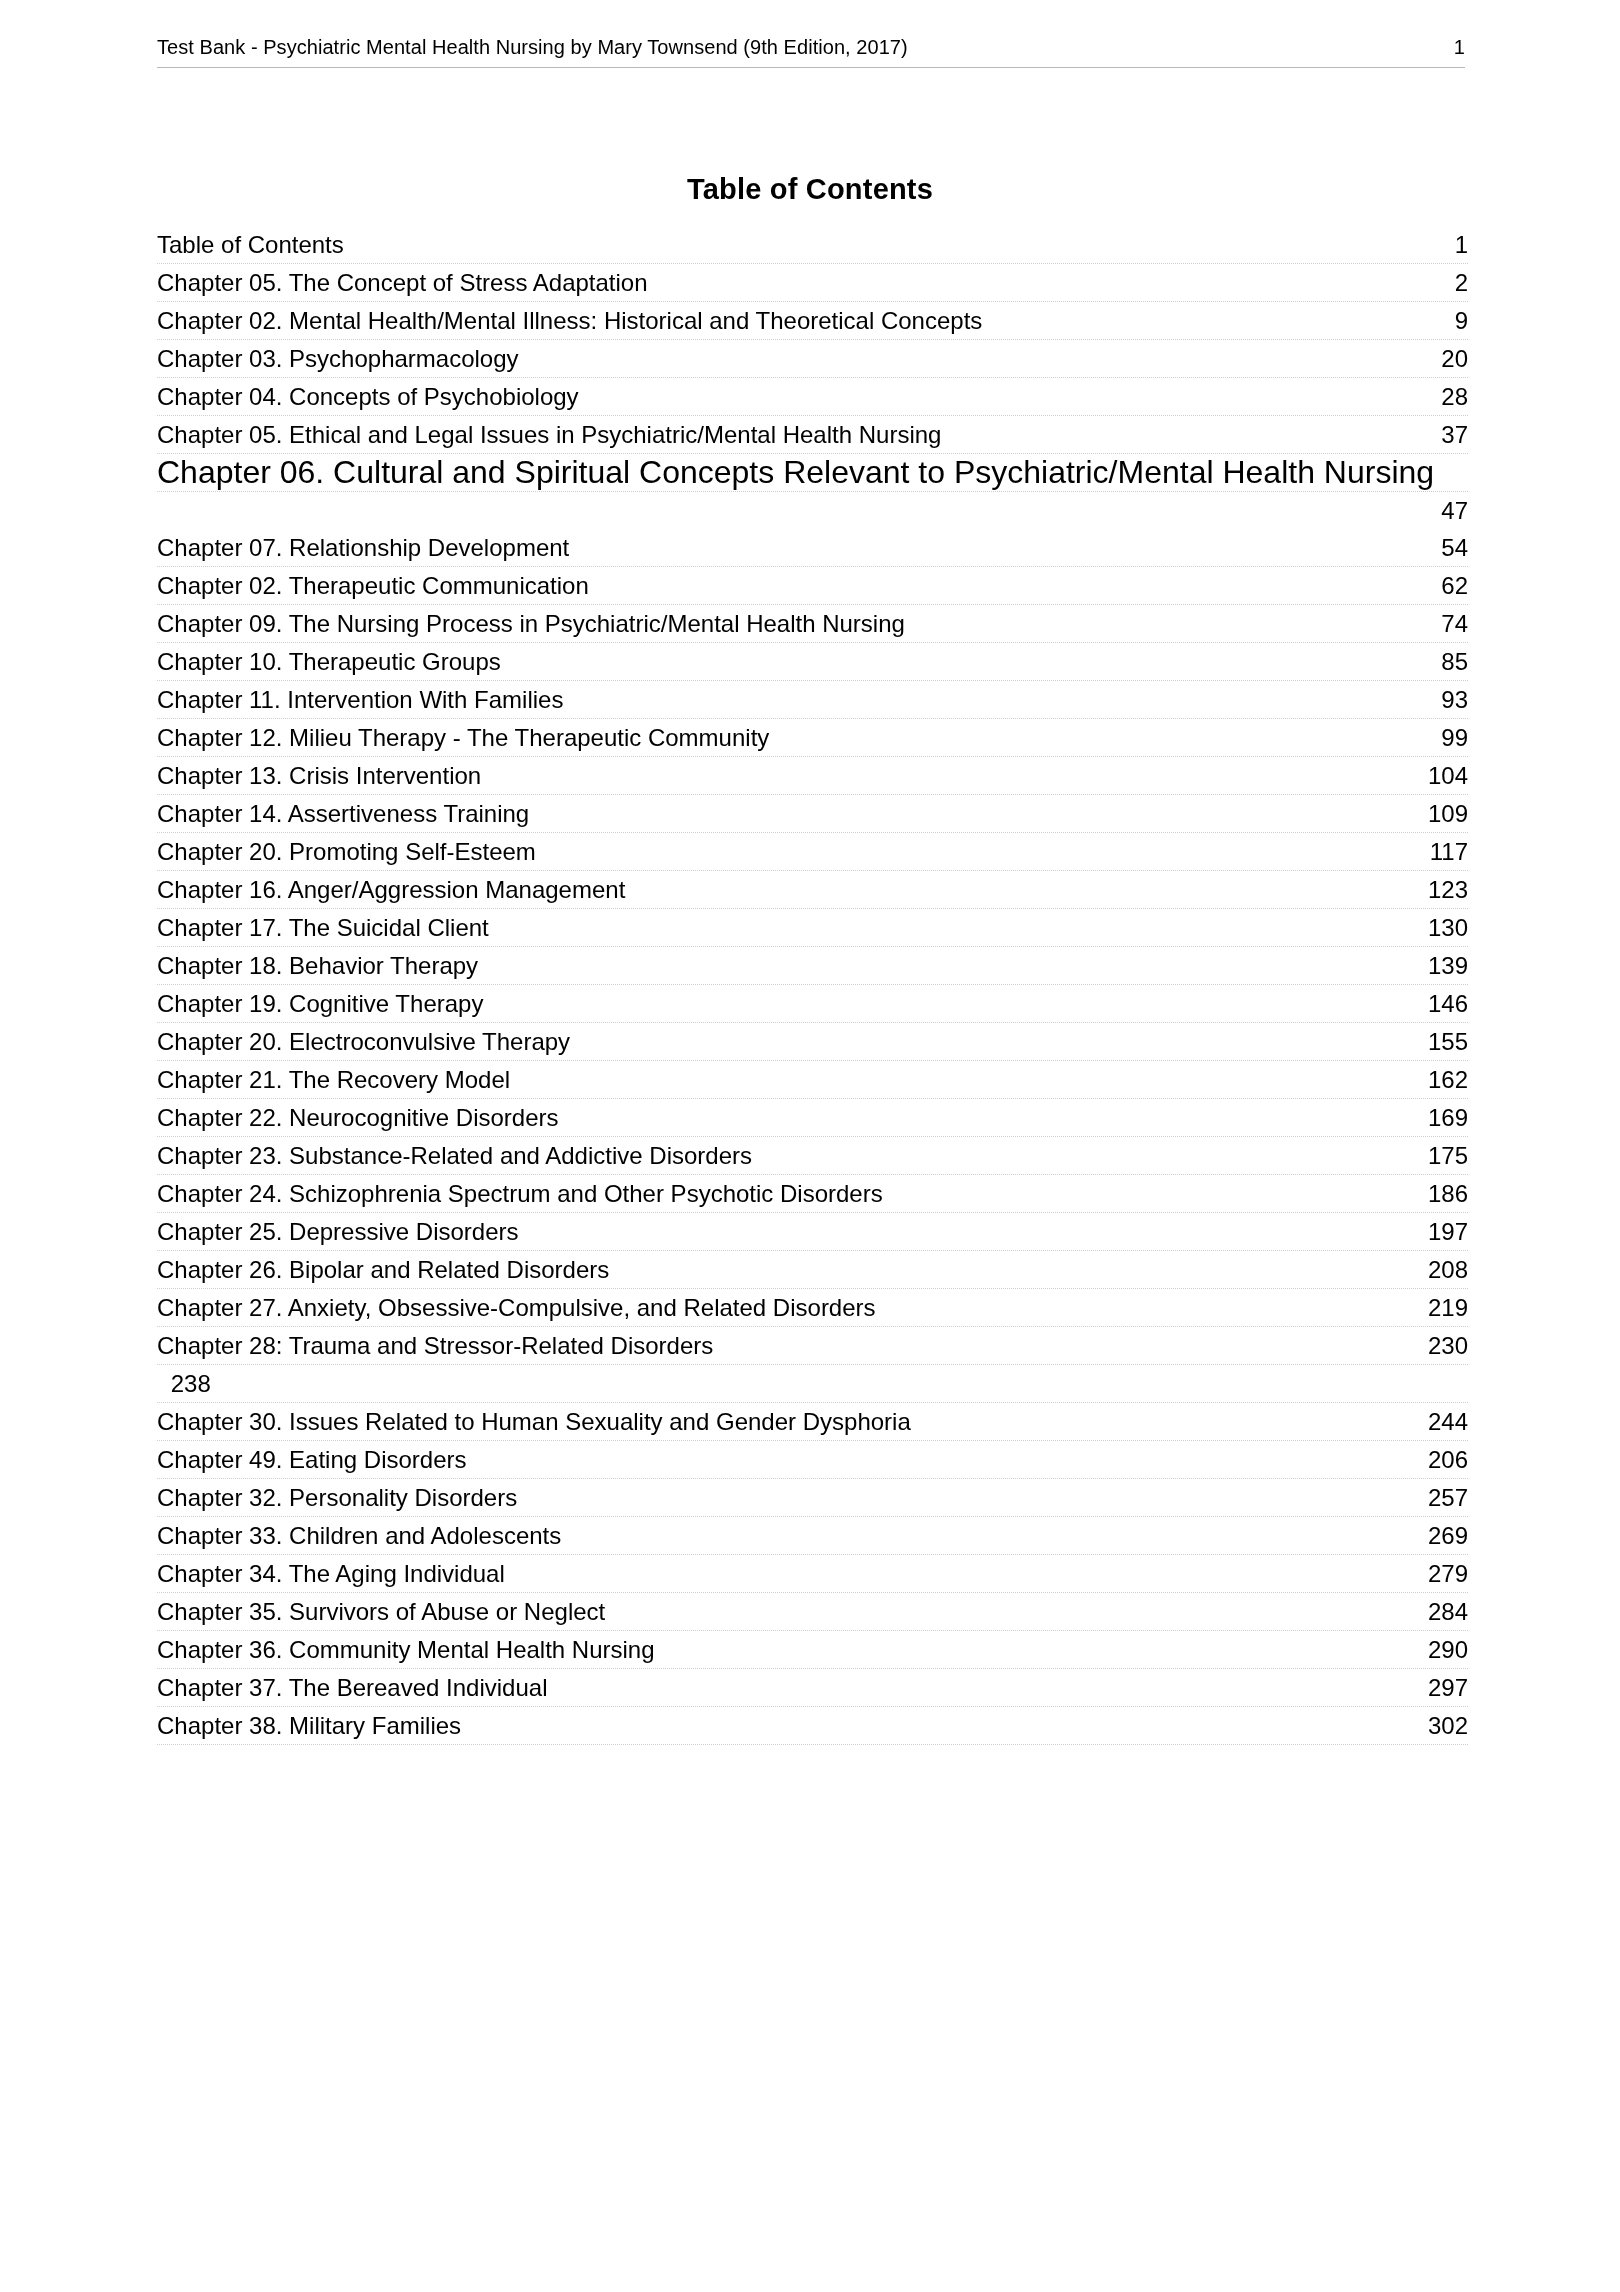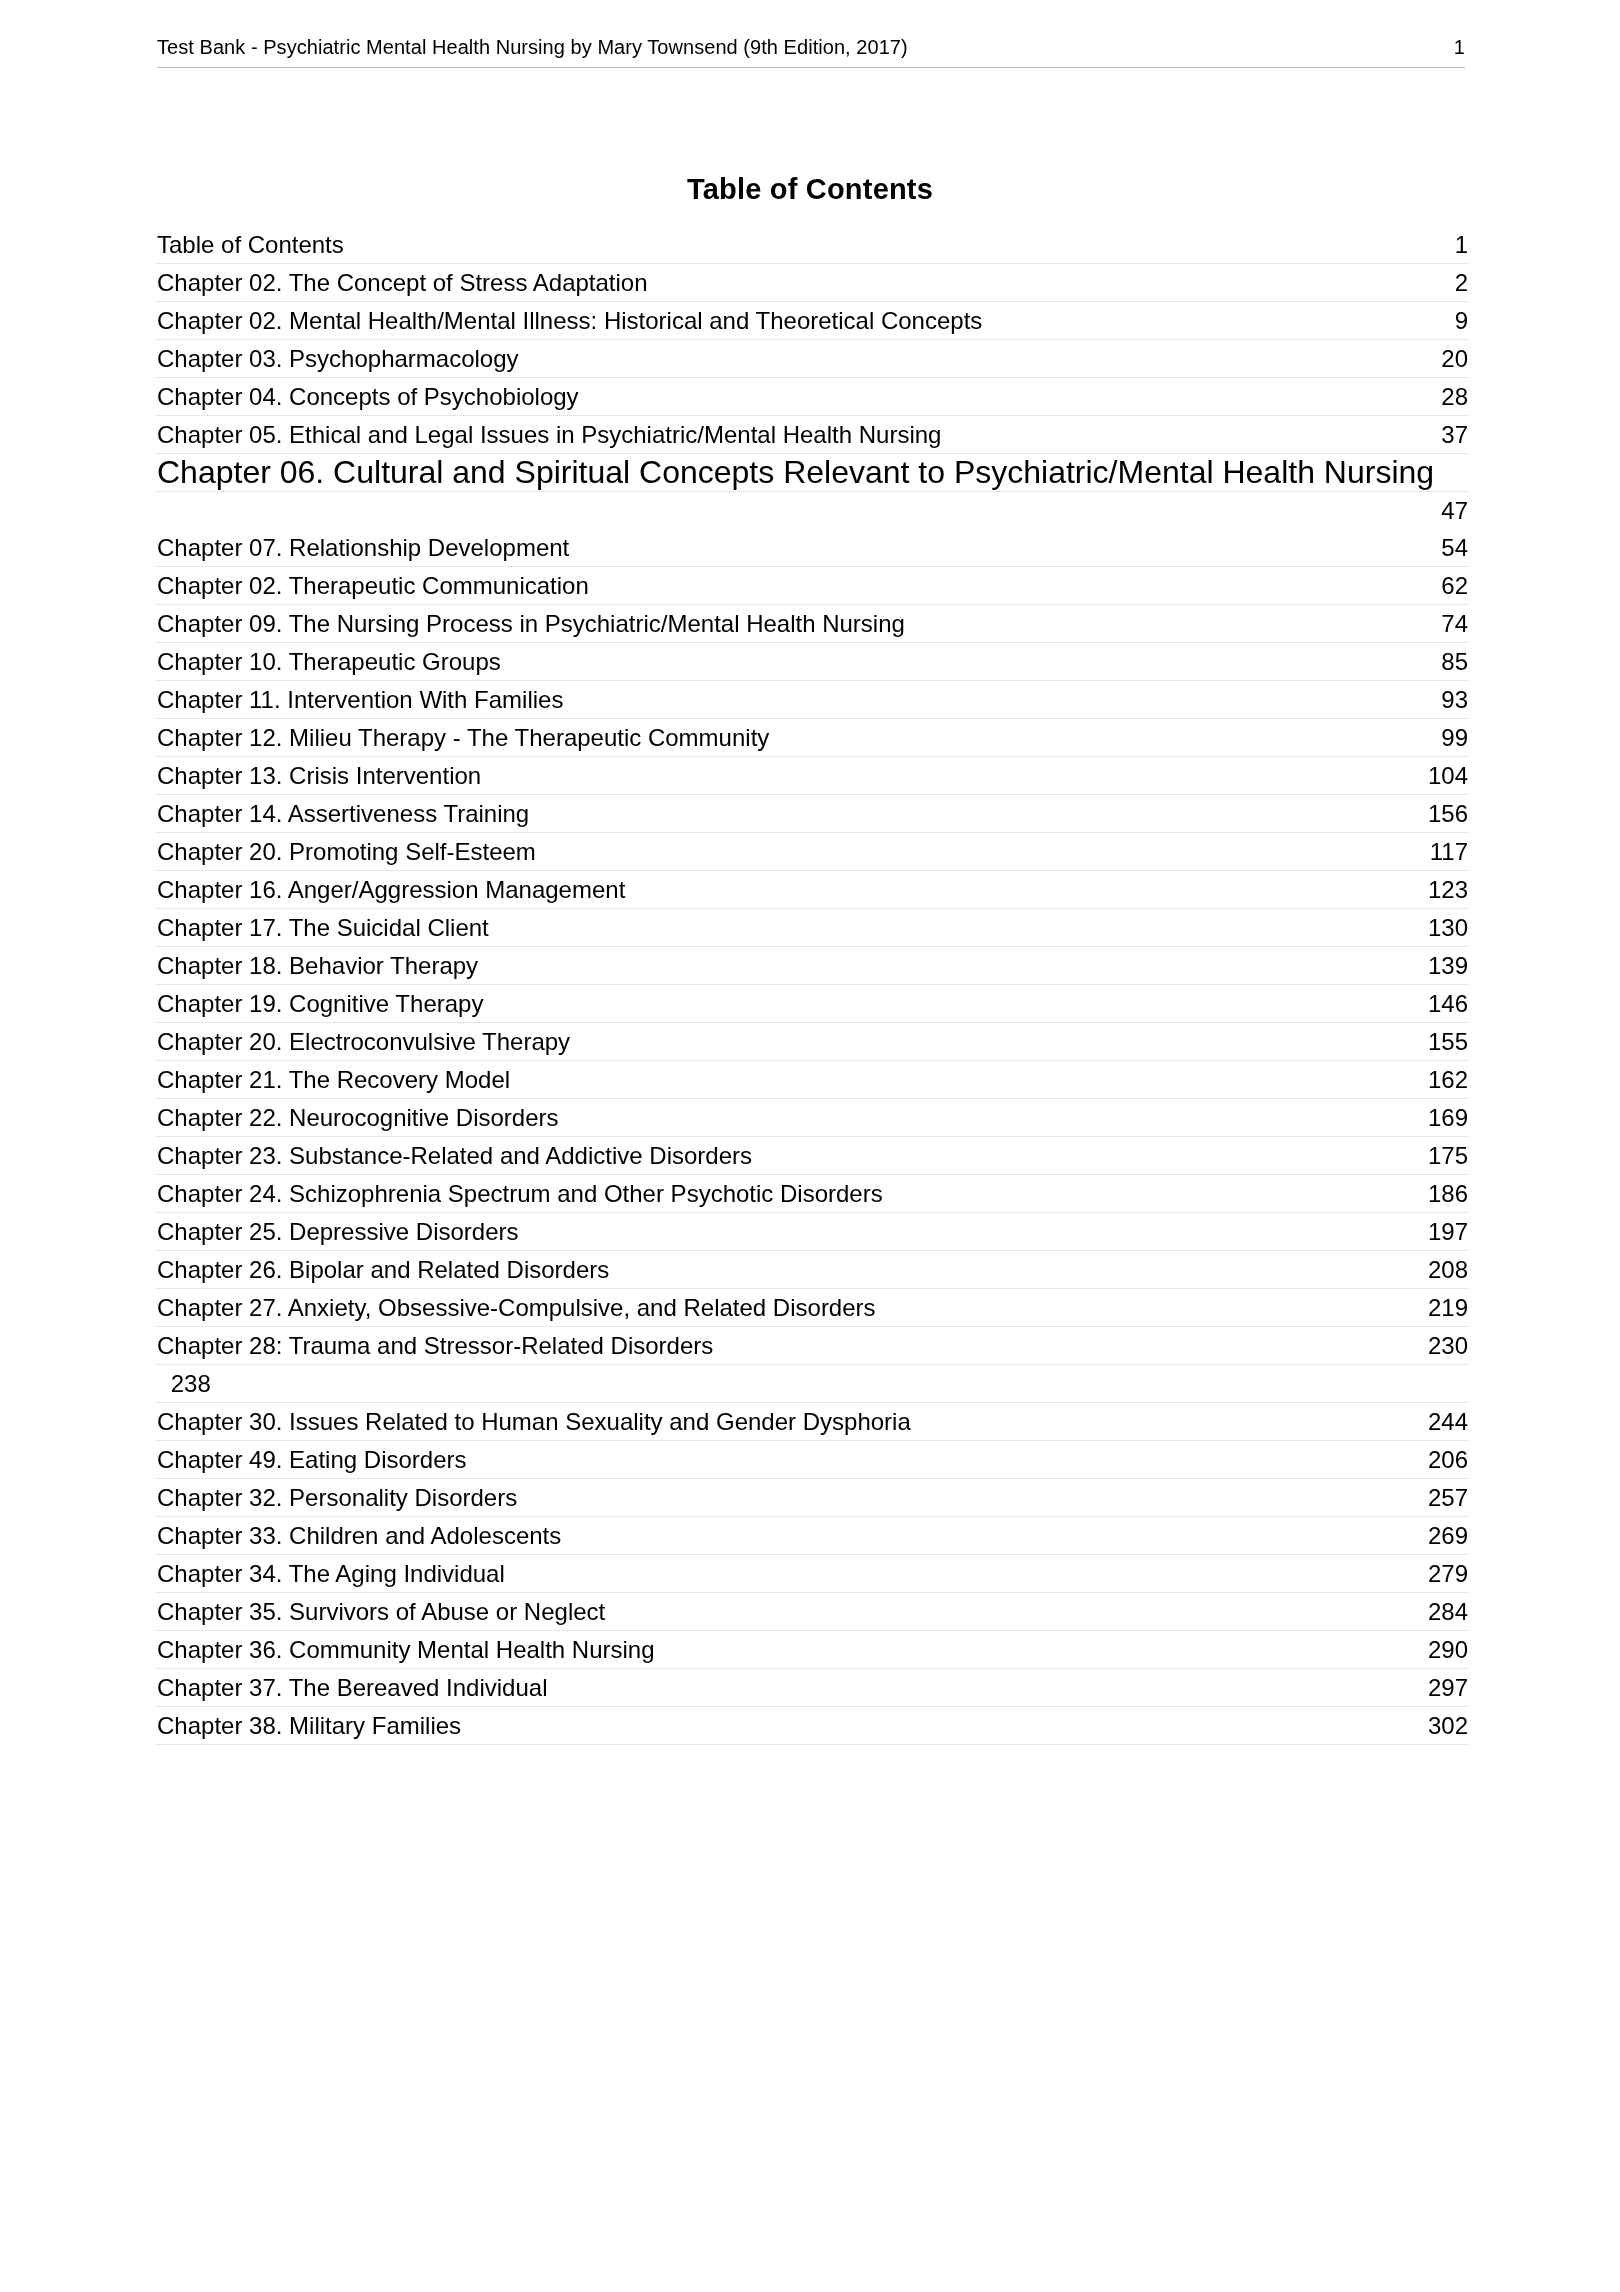--- a/index.html
+++ b/index.html
@@ -136,21 +136,21 @@
 
   <div class="toc" id="toc-list">
       <div class="toc-entry">
         <div class="toc-line">
           <span class="toc-label">Table of Contents</span>
           <span class="toc-pageno">1</span>
         </div>
       </div>
       <div class="toc-entry">
         <div class="toc-line">
-          <span class="toc-label">Chapter 02. The Concept of Stress Adaptation</span>
+          <span class="toc-label">Chapter 05. The Concept of Stress Adaptation</span>
           <span class="toc-pageno">2</span>
         </div>
       </div>
       <div class="toc-entry">
         <div class="toc-line">
           <span class="toc-label">Chapter 02. Mental Health/Mental Illness: Historical and Theoretical Concepts</span>
           <span class="toc-pageno">9</span>
         </div>
       </div>
       <div class="toc-entry">
@@ -217,21 +217,21 @@
       </div>
       <div class="toc-entry">
         <div class="toc-line">
           <span class="toc-label">Chapter 13. Crisis Intervention</span>
           <span class="toc-pageno">104</span>
         </div>
       </div>
       <div class="toc-entry">
         <div class="toc-line">
           <span class="toc-label">Chapter 14. Assertiveness Training</span>
-          <span class="toc-pageno">156</span>
+          <span class="toc-pageno">109</span>
         </div>
       </div>
       <div class="toc-entry">
         <div class="toc-line">
           <span class="toc-label">Chapter 20. Promoting Self-Esteem</span>
           <span class="toc-pageno">117</span>
         </div>
       </div>
       <div class="toc-entry">
         <div class="toc-line">

